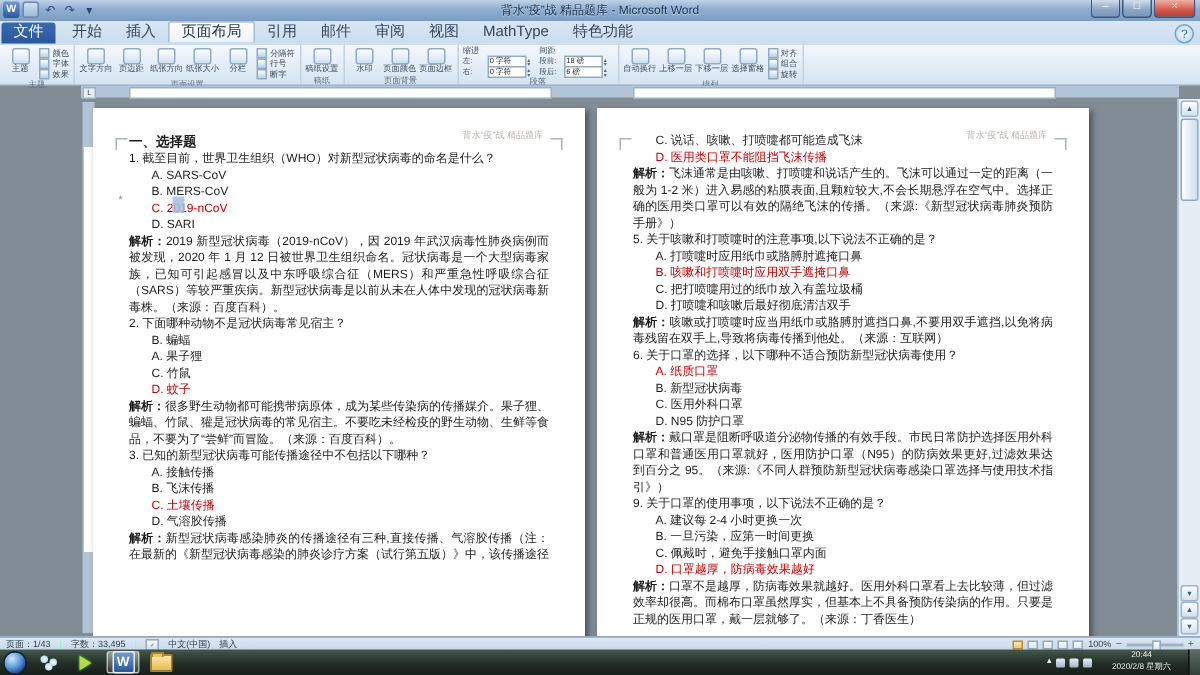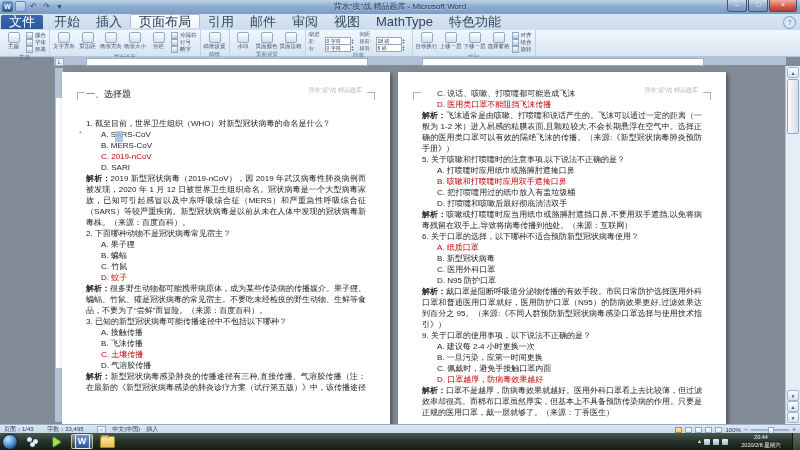--- a/index.html
+++ b/index.html
@@ -14,21 +14,21 @@
   .qicon.save{background:linear-gradient(#cfe0f2,#9db9da);border:1px solid #6e87ab;border-radius:2px;width:9px;height:9px;font-size:6px;}
   .wtitle{position:absolute;left:100px;right:100px;top:0;height:14px;line-height:14px;
     text-align:center;font-size:8px;color:#17304f;text-shadow:0 1px 1px rgba(255,255,255,.6);white-space:nowrap;}
   .wbtns{position:absolute;right:3px;top:0;display:flex;gap:1px;}
   .wbtn{width:18px;height:11px;font-size:7px;line-height:10px;text-align:center;color:#fff;
     background:linear-gradient(#cfdded,#8aa4c4 60%,#7a97ba);border:1px solid #40557a;border-top:none;border-radius:0 0 3px 3px;}
   .wbtn.close{width:26px;background:linear-gradient(#f0b0a5,#d4594a 60%,#b73e30);}
   
   .tabrow{position:absolute;top:14px;left:0;right:0;height:16px;
     background:linear-gradient(#d9e6f3,#cbdcee);}
-  .rtab{display:inline-block;padding:0 8px;font-size:13px;line-height:15px;color:#33465e;vertical-align:top;}
+  .rtab{display:inline-block;padding:0 8px;font-size:10px;line-height:15px;color:#33465e;vertical-align:top;}
   .rtab.file{background:linear-gradient(#3a68b0,#2b579a);color:#fff;margin:1px 3px 0 1px;border-radius:2px 2px 0 0;line-height:14px;}
   .rtab.active{background:linear-gradient(#fdfeff,#edf3fa);border:1px solid #aabdd4;border-bottom:none;color:#23344a;line-height:13px;border-radius:2px 2px 0 0;}
   .help{position:absolute;right:4px;top:2px;width:11px;height:11px;border-radius:50%;
     background:radial-gradient(#f2f8fe,#b9d5ef);border:1px solid #7ba0c8;color:#2b6cb0;
     font-size:8px;text-align:center;line-height:11px;}
   
   .ribbon{position:absolute;top:30px;left:0;right:0;height:26px;display:flex;
     background:linear-gradient(#f2f7fc,#dfeaf6 70%,#d5e3f2);border-bottom:1px solid #b4c6da;}
   .rgroup{height:26px;border-right:1px solid #c3d2e3;padding:1px 3px 0 3px;display:flex;flex-direction:column;box-sizing:border-box;}
   .gbody{display:flex;flex:1;align-items:flex-start;gap:2px;}
@@ -64,21 +64,21 @@
   .phead{position:absolute;top:14px;right:28px;font-size:6px;color:#b9b3ae;}
   .pbody{padding-top:16px;}
   .cm{position:absolute;width:7px;height:7px;}
   .cm.tl{left:15px;top:20px;border-left:1px solid #a9b4c0;border-top:1px solid #a9b4c0;}
   .cm.tr{right:15px;top:20px;border-right:1px solid #a9b4c0;border-top:1px solid #a9b4c0;}
   .selhl{position:absolute;left:53px;top:59px;width:8px;height:11px;background:#9fc0e0;opacity:.85;}
   .star{position:absolute;left:17px;top:58px;font-size:7px;color:#888;}
   
   .blk{font-size:8px;line-height:11px;color:#1d1d1d;}
   .blk.doc-title{font-size:11px;font-weight:bold;color:#2ea8c6;text-align:center;margin:9px 0 9px;line-height:14px;}
-  .blk.heading{font-size:9px;font-weight:normal;margin:1px 0 18px;}
+  .blk.heading{font-size:9px;font-weight:bold;margin:1px 0 0;}
   .blk.opt,.blk.opt-red{padding-left:15px;}
   .blk.opt-red{color:#c00000;}
   .blk.ana{text-align:justify;}
   .ana-label{font-weight:bold;}
   
   .statusbar{position:absolute;top:424px;left:0;right:0;height:9px;
     background:linear-gradient(#dce8f4,#c7d8ea);border-top:1px solid #98abc4;
     display:flex;align-items:center;padding:0 4px;gap:6px;font-size:6px;color:#31404f;}
   .sdiv{color:#8fa;}
   .spell{width:7px;height:6px;background:linear-gradient(#fdfeff,#cfe0f2);border:1px solid #93a9c2;font-size:4px;line-height:6px;text-align:center;color:#2b6cb0;}
@@ -322,22 +322,22 @@
     <div class="selhl"></div>
     <div class="pbody">
         <div class="blk heading">一、选择题</div>
         <div class="blk q">1. 截至目前，世界卫生组织（WHO）对新型冠状病毒的命名是什么？</div>
         <div class="blk opt">A. SARS-CoV</div>
         <div class="blk opt">B. MERS-CoV</div>
         <div class="blk opt-red">C. 2019-nCoV</div>
         <div class="blk opt">D. SARI</div>
         <div class="blk ana"><b class="ana-label">解析：</b>2019 新型冠状病毒（2019-nCoV），因 2019 年武汉病毒性肺炎病例而被发现，2020 年 1 月 12 日被世界卫生组织命名。冠状病毒是一个大型病毒家族，已知可引起感冒以及中东呼吸综合征（MERS）和严重急性呼吸综合征（SARS）等较严重疾病。新型冠状病毒是以前从未在人体中发现的冠状病毒新毒株。（来源：百度百科）。</div>
         <div class="blk q">2. 下面哪种动物不是冠状病毒常见宿主？</div>
+        <div class="blk opt">B. 蝙蝠</div>
         <div class="blk opt">A. 果子狸</div>
-        <div class="blk opt">B. 蝙蝠</div>
         <div class="blk opt">C. 竹鼠</div>
         <div class="blk opt-red">D. 蚊子</div>
         <div class="blk ana"><b class="ana-label">解析：</b>很多野生动物都可能携带病原体，成为某些传染病的传播媒介。果子狸、蝙蝠、竹鼠、獾是冠状病毒的常见宿主。不要吃未经检疫的野生动物、生鲜等食品，不要为了“尝鲜”而冒险。（来源：百度百科）。</div>
         <div class="blk q">3. 已知的新型冠状病毒可能传播途径中不包括以下哪种？</div>
         <div class="blk opt">A. 接触传播</div>
         <div class="blk opt">B. 飞沫传播</div>
         <div class="blk opt-red">C. 土壤传播</div>
         <div class="blk opt">D. 气溶胶传播</div>
         <div class="blk ana"><b class="ana-label">解析：</b>新型冠状病毒感染肺炎的传播途径有三种,直接传播、气溶胶传播（注：在最新的《新型冠状病毒感染的肺炎诊疗方案（试行第五版）》中，该传播途径</div>
       </div>

